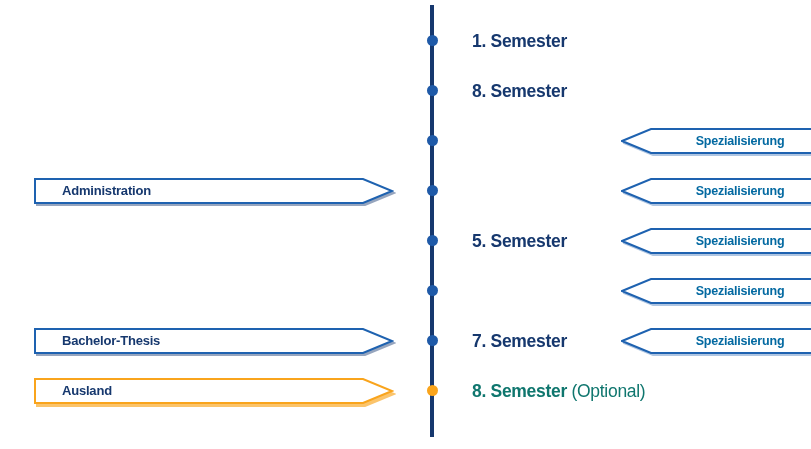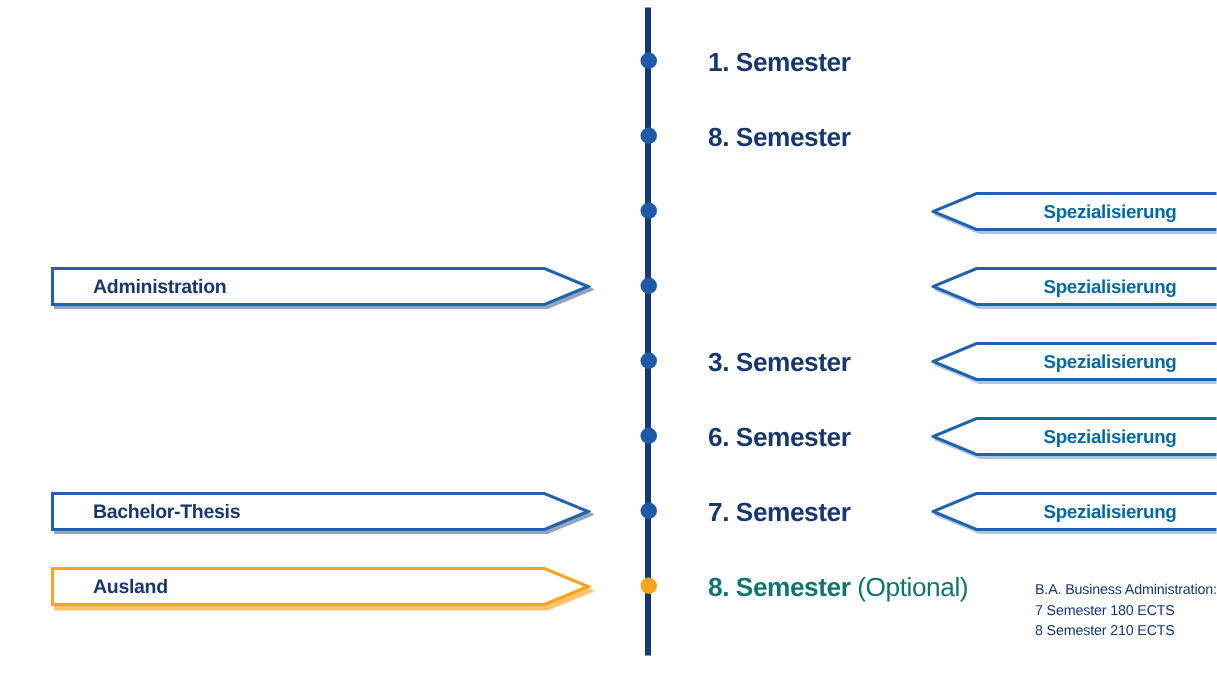--- a/index.html
+++ b/index.html
@@ -53,22 +53,21 @@
   <div class="dot d2"></div>
   <div class="dot d3"></div>
   <div class="dot d4"></div>
   <div class="dot d5"></div>
   <div class="dot d6"></div>
   <div class="dot d7"></div>
   <div class="dot d8 orange"></div>
 
   <div class="sem s1">1. Semester</div>
   <div class="sem s2">8. Semester</div>
-  <div class="sem s5">3. Semester</div>
-  <div class="sem s6">6. Semester</div>
+  <div class="sem s5">5. Semester</div>
   <div class="sem s7">7. Semester</div>
   <div class="sem s8 orange"><span>8. Semester</span> <span class="opt">(Optional)</span></div>
 
   <div class="spec p3">
     <svg width="212" height="26" viewBox="0 0 212 26">
         <polygon points="211,1 30,1 1,13 30,25 211,25" fill="#ffffff" stroke-width="2" stroke="#1e62b0"></polygon>
       </svg>
     <span class="spec-label">Spezialisierung</span>
   </div>
   <div class="spec p4">
@@ -108,19 +107,14 @@
       </svg>
     <span class="banner-label">Ausland</span>
   </div>
   <div class="banner blue b-thesis">
     <svg width="360" height="26" viewBox="0 0 360 26">
         <polygon points="1,1 329,1 358,13 329,25 1,25" fill="#ffffff" stroke-width="2" stroke="#1e62b0"></polygon>
       </svg>
     <span class="banner-label">Bachelor-Thesis</span>
   </div>
 
-  <div class="note">
-    <div>B.A. Business Administration:</div>
-    <div>7 Semester 180 ECTS</div>
-    <div>8 Semester 210 ECTS</div>
-  </div>
 
 </div>
 
 </body></html>

